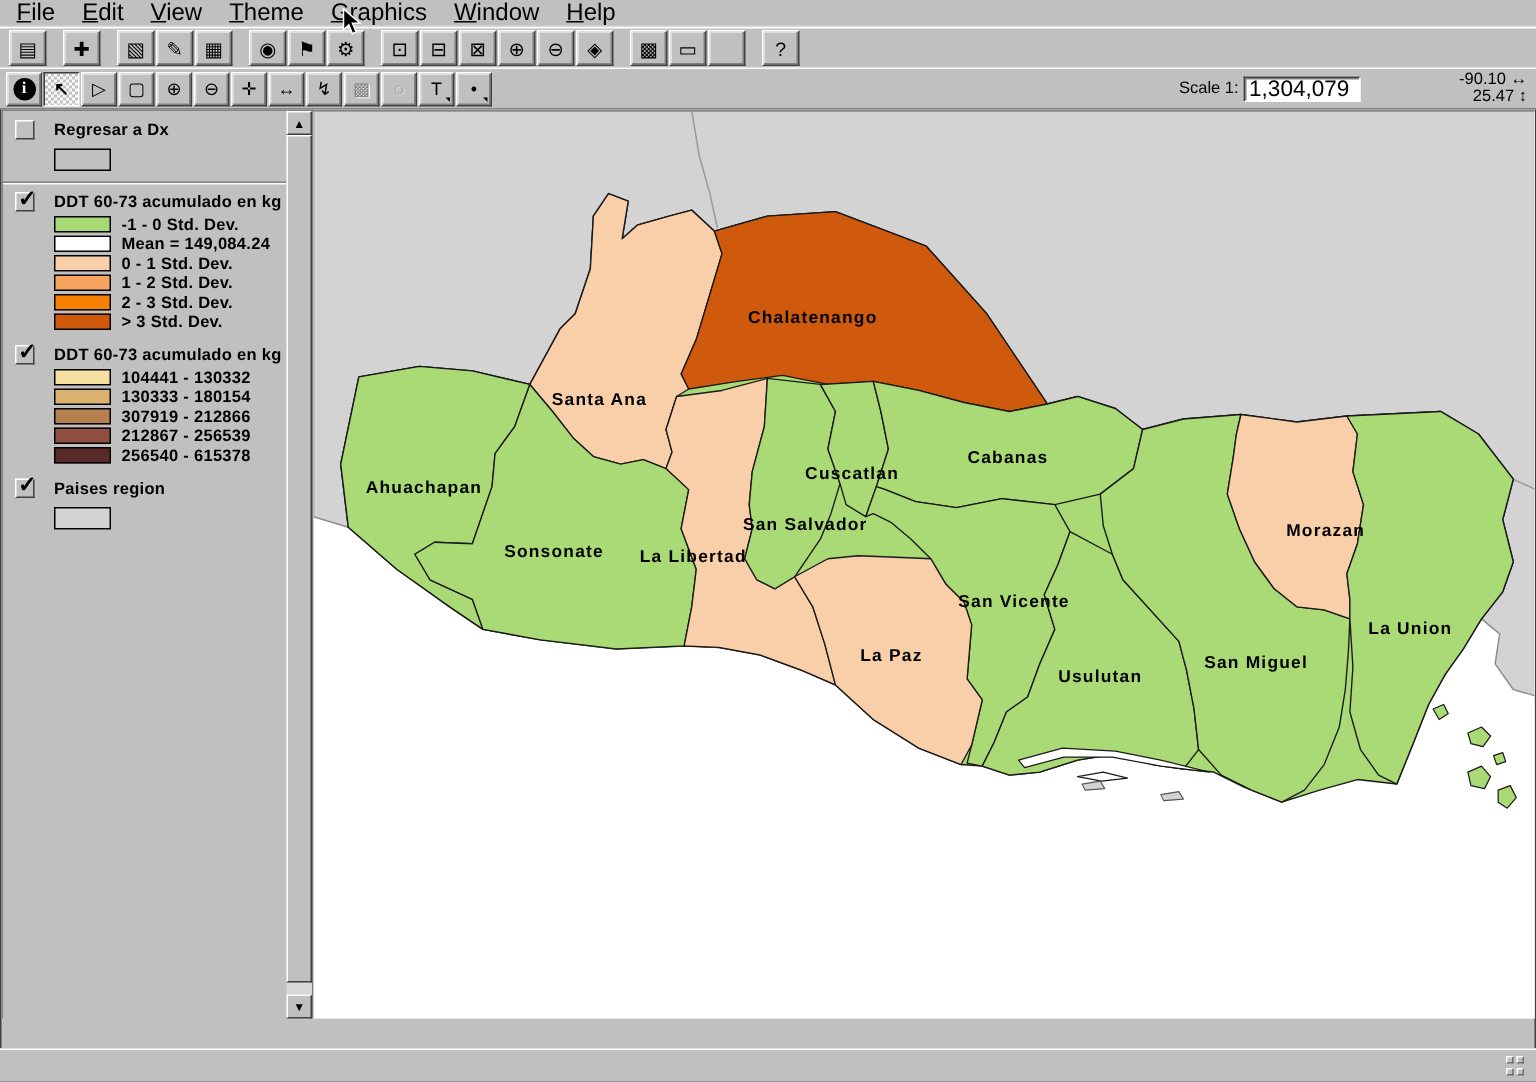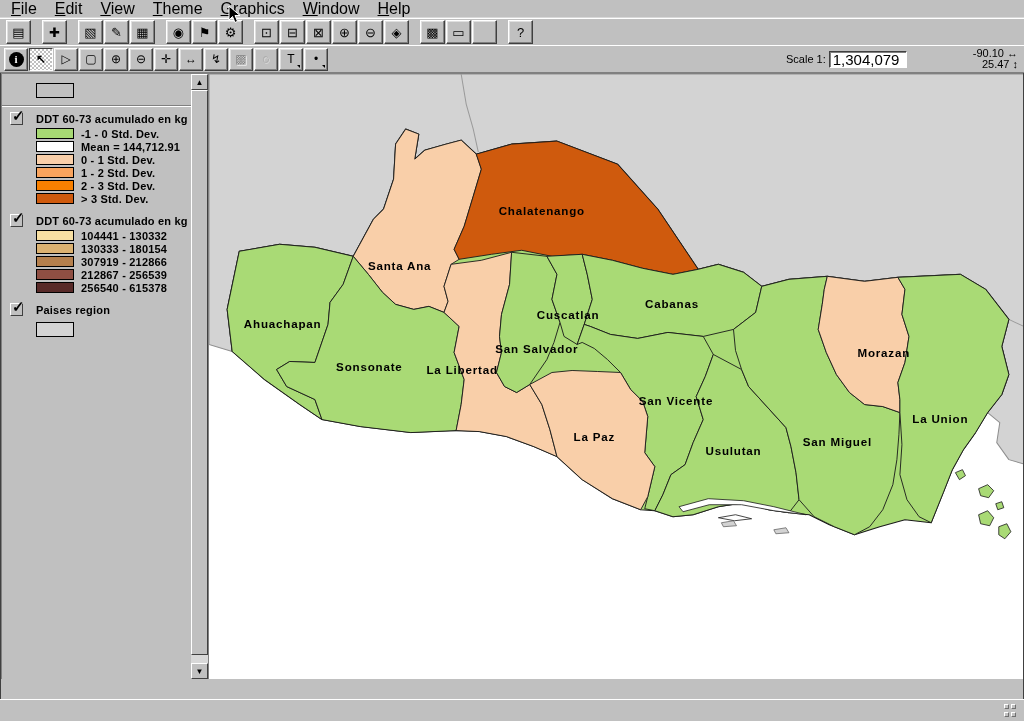--- a/index.html
+++ b/index.html
@@ -212,40 +212,44 @@
       <span>-90.10</span>
       <span>↔</span><br>
       <span>25.47</span>
       <span>↕</span>
     </div>
   </div>
 
   <div class="docwin">
     <div class="docbody">
       <div class="legend" id="legend">
+          <div class="theme-row">
+            <div class="cbox"></div>
+            <span class="tname">Regresar a Dx</span>
+          </div>
           <div class="classes">
             <div class="crow" style="height: 20px;">
               <div class="swatch tall" style="background: transparent;"></div>
             </div>
           </div>
           <div class="divider"></div>
           <div class="theme-row">
             <div class="cbox">
               <span class="chk">✓</span>
             </div>
             <span class="tname">DDT 60-73 acumulado en kg</span>
           </div>
           <div class="classes">
             <div class="crow">
               <div class="swatch" style="background: rgb(167, 217, 116);"></div>
               <span>-1 - 0 Std. Dev.</span>
             </div>
             <div class="crow">
               <div class="swatch" style="background: rgb(255, 255, 255);"></div>
-              <span>Mean = 144,712.91</span>
+              <span>Mean = 149,084.24</span>
             </div>
             <div class="crow">
               <div class="swatch" style="background: rgb(249, 207, 169);"></div>
               <span>0 - 1 Std. Dev.</span>
             </div>
             <div class="crow">
               <div class="swatch" style="background: rgb(249, 164, 94);"></div>
               <span>1 - 2 Std. Dev.</span>
             </div>
             <div class="crow">

